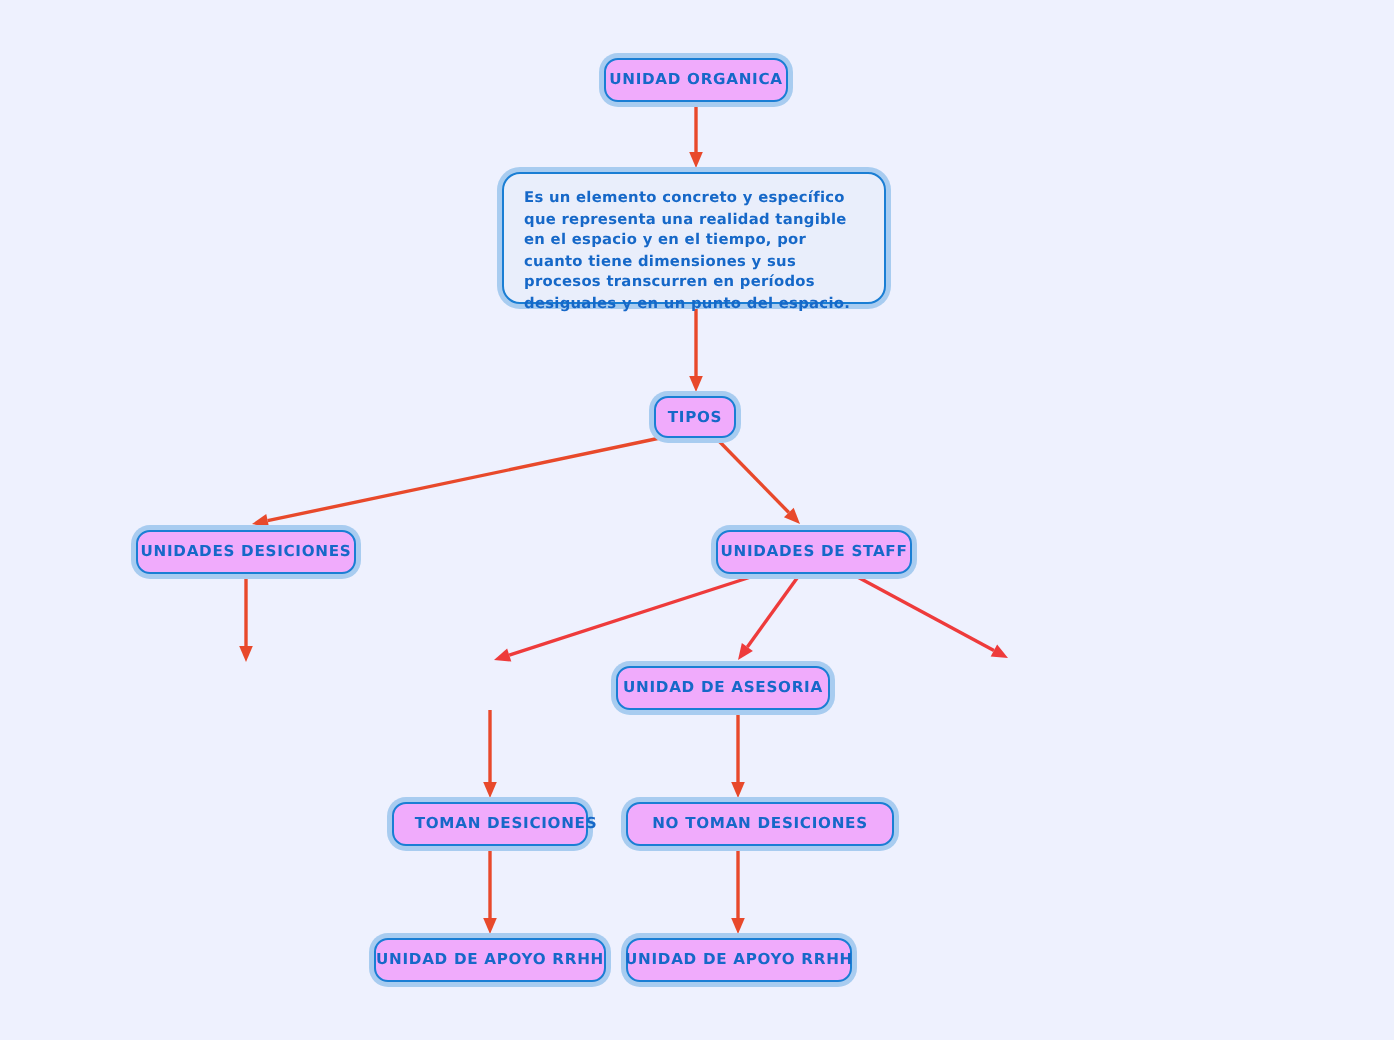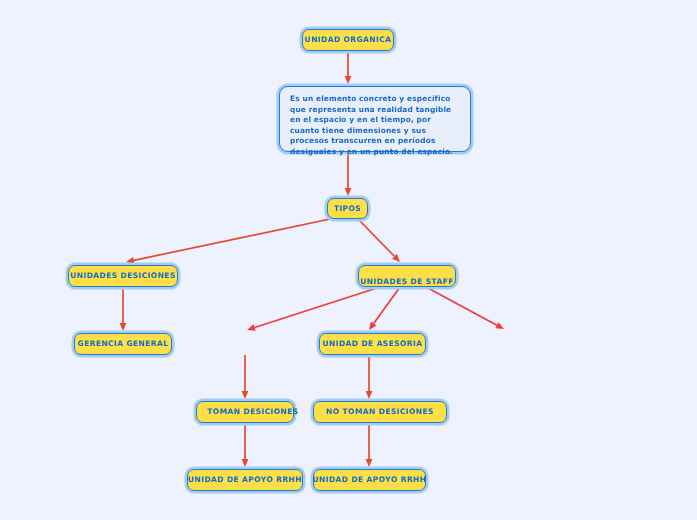--- a/index.html
+++ b/index.html
@@ -27,21 +27,21 @@
     top: 0;
     width: 697px;
     height: 520px;
     pointer-events: none;
   }
   .node {
     position: absolute;
     box-sizing: border-box;
     border: 1.5px solid #1a7ed4;
     border-radius: 7px;
-    background: #fde047;
+    background: #f0abfc;
     box-shadow: 0 0 0 2.5px #a8ccf0;
     display: flex;
     align-items: center;
     justify-content: center;
     text-align: center;
   }
   .node .label {
     font-size: 7.6px;
     font-weight: bold;
     color: #1668c8;
@@ -95,42 +95,39 @@
       <line x1="245" y1="423" x2="245" y2="459" stroke="#e8492b" stroke-width="1.7"></line>
       <polygon points="245,467 241.6,459 248.4,459" fill="#e8492b"></polygon>
       <line x1="369" y1="423" x2="369" y2="459" stroke="#e8492b" stroke-width="1.7"></line>
       <polygon points="369,467 365.6,459 372.4,459" fill="#e8492b"></polygon>
     </svg>
 
   <div class="node" style="left: 302px; top: 29px; width: 92px; height: 22px;">
     <span class="label">UNIDAD ORGANICA</span>
   </div>
 
-  <div class="node textbox" style="left: 251px; top: 86px; width: 192px; height: 66px; margin-left: 28px;">
+  <div class="node textbox" style="left: 251px; top: 86px; width: 192px; height: 66px;">
     <span class="label">Es un elemento concreto y específico que representa una realidad tangible en el espacio y en el tiempo, por cuanto tiene dimensiones y sus procesos transcurren en períodos desiguales y en un punto del espacio.</span>
   </div>
 
   <div class="node" style="left: 327px; top: 198px; width: 41px; height: 21px;">
     <span class="label">TIPOS</span>
   </div>
 
   <div class="node" style="left: 68px; top: 265px; width: 110px; height: 22px;">
     <span class="label">UNIDADES DESICIONES</span>
   </div>
 
-  <div class="node" style="left: 358px; top: 265px; width: 98px; height: 22px; align-items: flex-end;">
+  <div class="node" style="left: 358px; top: 265px; width: 98px; height: 22px;">
     <span class="label">UNIDADES DE STAFF</span>
   </div>
 
-  <div class="node" style="left: 74px; top: 333px; width: 98px; height: 22px;">
-    <span class="label">GERENCIA GENERAL</span>
-  </div>
 
 
-  <div class="node" style="left: 319px; top: 333px; width: 107px; height: 22px;">
+  <div class="node" style="left: 308px; top: 333px; width: 107px; height: 22px;">
     <span class="label">UNIDAD DE ASESORIA</span>
   </div>
 
 
   <div class="node" style="left: 196px; top: 401px; width: 98px; height: 22px; padding-left: 16px;">
     <span class="label">TOMAN DESICIONES</span>
   </div>
 
   <div class="node" style="left: 313px; top: 401px; width: 134px; height: 22px;">
     <span class="label">NO TOMAN DESICIONES</span>

